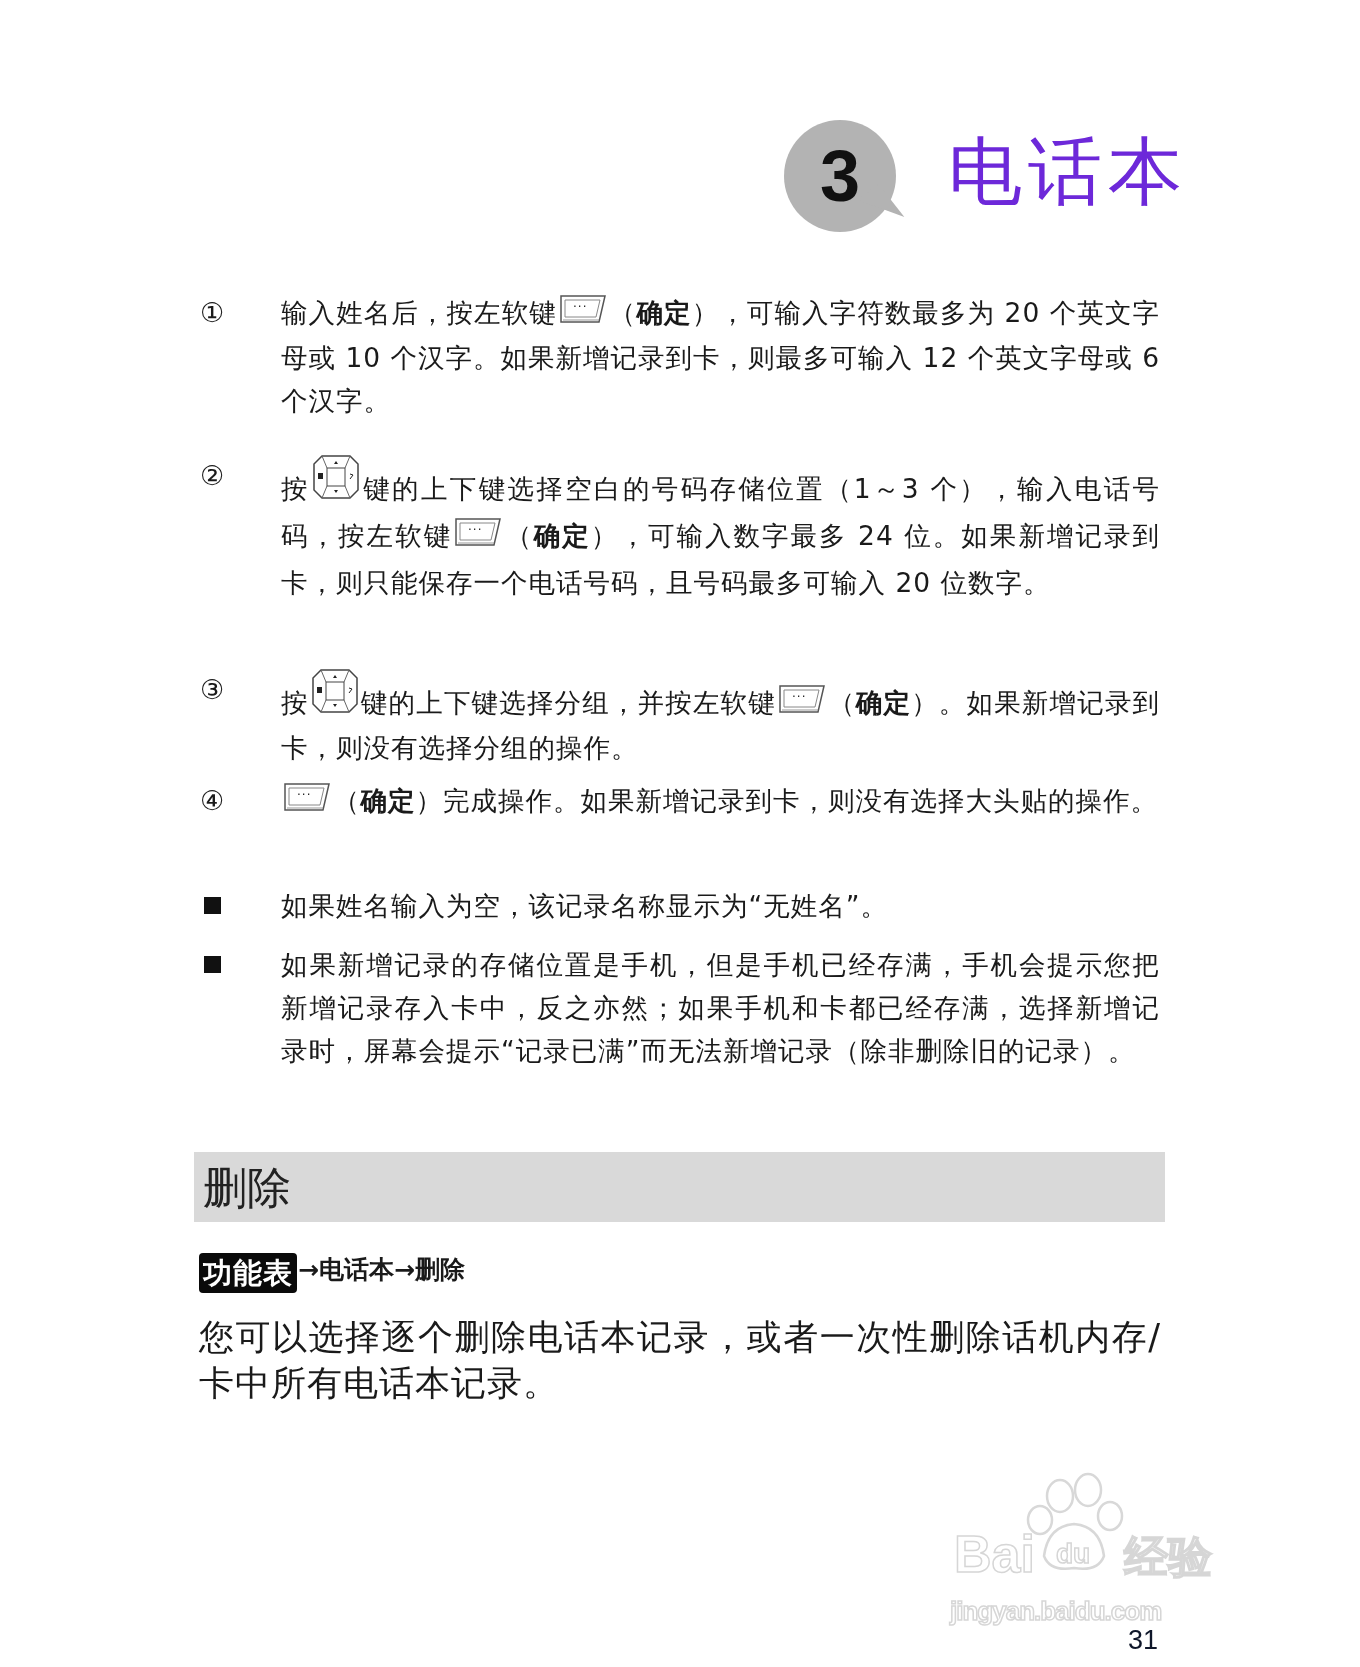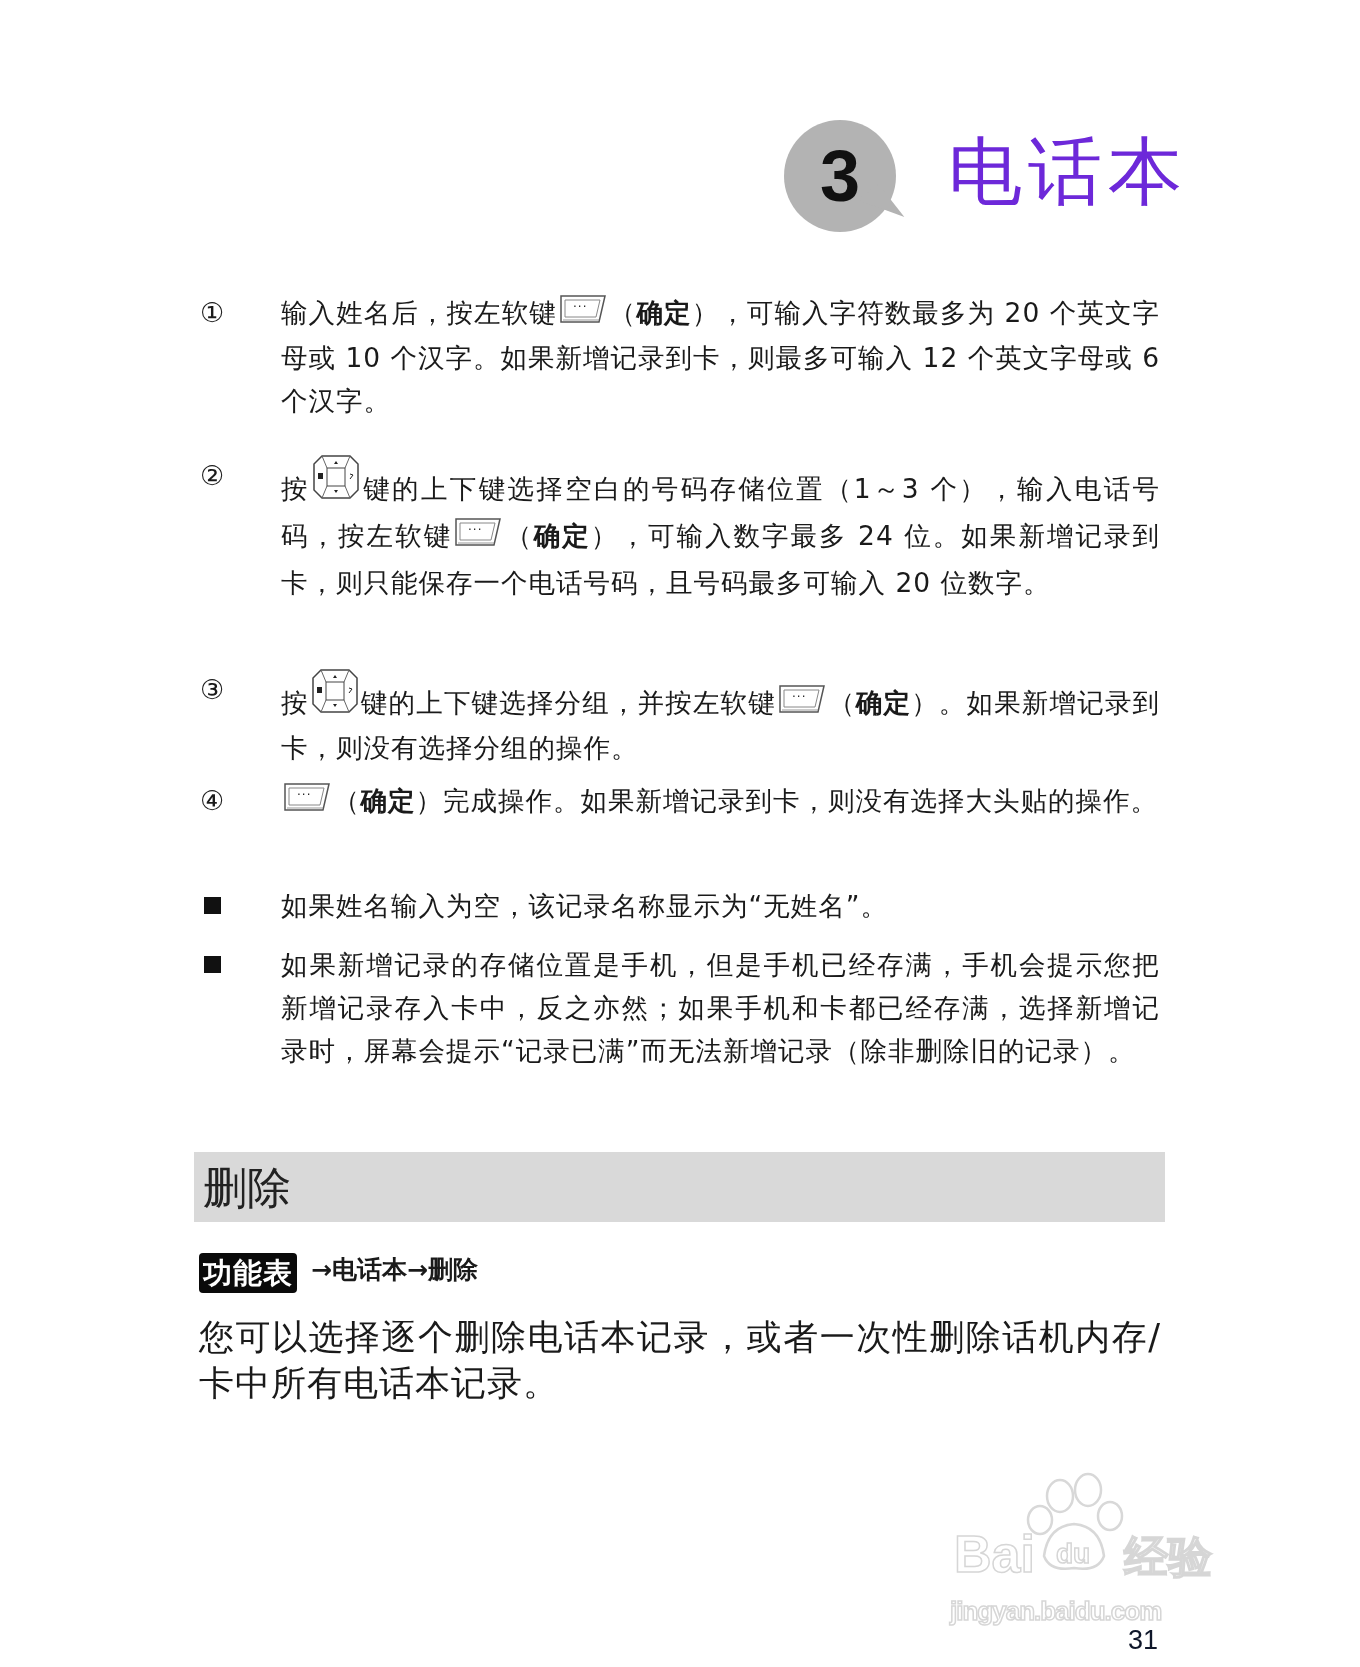--- a/index.html
+++ b/index.html
@@ -20,21 +20,21 @@
   .bullet-mark { position:absolute; left:204px; width:17px; height:17px; background:#111; }
   .text { position:absolute; left:281px; width:879px; font-size:26.5px; line-height:43px;
           text-align:justify; text-align-last:left; letter-spacing:1px; }
   .bold { font-weight:bold;margin-top:48px; }
   .key-icon { display:inline-block; vertical-align:-2px; margin:0 2px; }
   .section-bar { position:absolute; left:194px; top:1152px; width:971px; height:70px; background:#d9d9d9; }
   .section-title { position:absolute; left:203px; top:1160px; font-size:44px; line-height:56px; color:#222; }
   .crumb { position:absolute; left:199px; top:1253px; height:46px; display:flex; align-items:flex-start; }
   .menu-badge { background:#0a0a0a; color:#fff; font-size:29px; font-weight:bold; padding:1px 4px;
                 border-radius:4px; line-height:38px; letter-spacing:1px; }
-  .crumb-rest { font-size:25px; font-weight:bold; margin-left:14px; }
+  .crumb-rest { font-size:25px; font-weight:bold; margin-left:1px; }
   .para { position:absolute; left:199px; top:1314px; width:962px; font-size:35px; line-height:46px;
           text-align:justify; text-align-last:left; letter-spacing:1px; }
   .wm-text { position:absolute; font-family:"Liberation Sans", sans-serif; font-weight:bold;
              color:#fff; -webkit-text-stroke:1.5px #d6d6d6; }
   .page-num { position:absolute; left:1128px; top:1625px; font-family:"Liberation Sans", sans-serif;
               font-size:27px; color:#0f172a; }
 </style>
 </head>
 <body>
 

